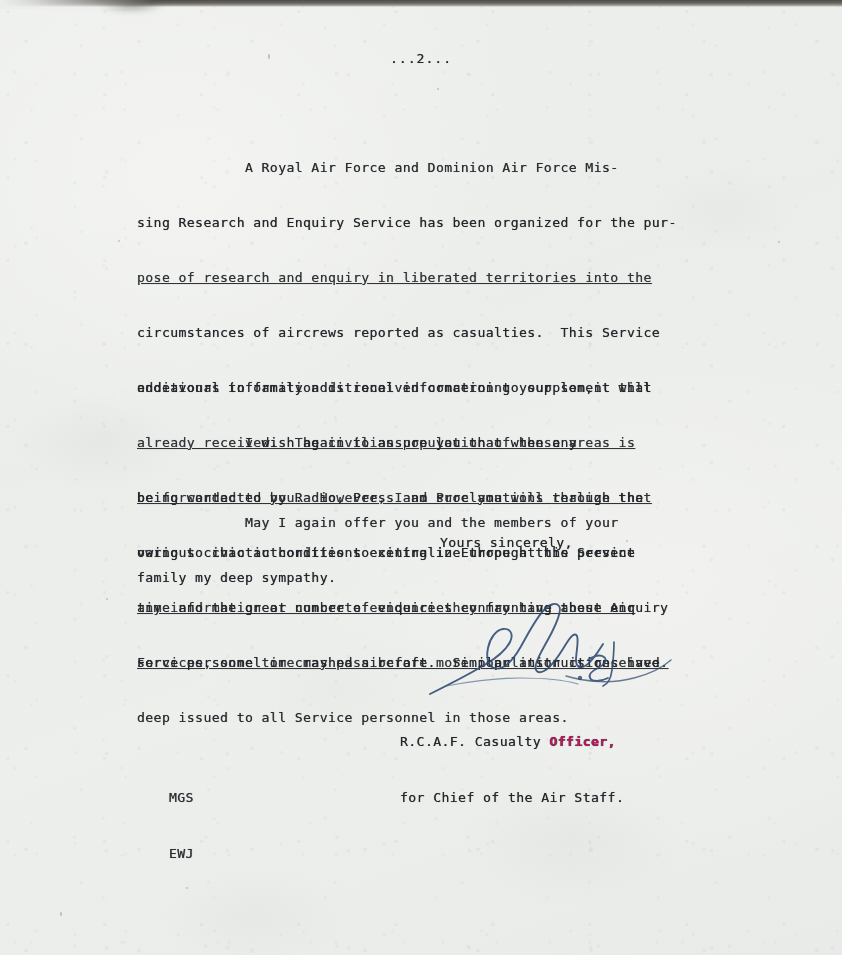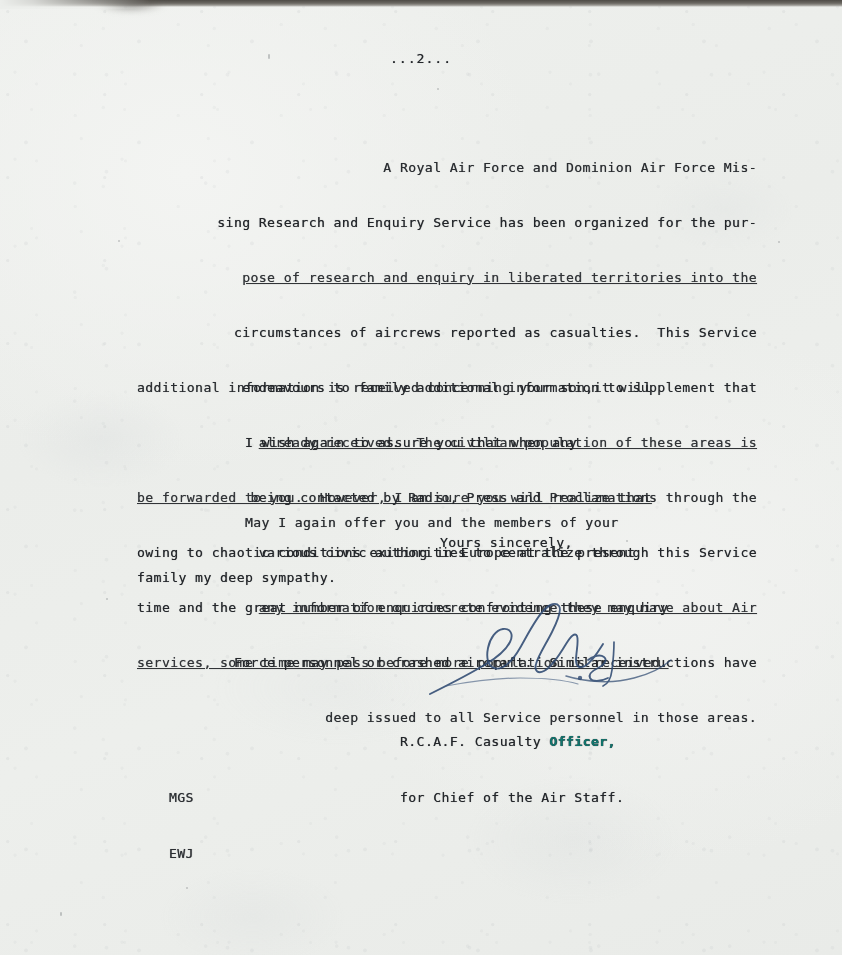--- a/index.html
+++ b/index.html
@@ -102,38 +102,38 @@
     width: 842px;
     text-align: center;
     letter-spacing: 1.0px;
   }
 
   .body-block {
     left: 137px;
     width: 620px;
   }
 
-  #para-1 { top: 122px; text-align: right; }
+  #para-1 { top: 122px; }
   #para-2 { top: 342px; }
   #para-3 { top: 477px; }
 
   #closing-line {
     top: 534px;
     left: 440px;
   }
 
   #signature-block {
     top: 696px;
     left: 400px;
     line-height: 18.6px;
   }
 
   .overtype {
     font-weight: bold;
-    color: #0f766e;
+    color: #be185d;
     text-shadow:
       0 0 0.8px rgba(20,22,26,0.85),
       0.5px 0.35px 0.6px rgba(40,42,46,0.55),
       -0.35px 0.2px 0.5px rgba(40,42,46,0.40);
   }
 
   #typist-initials {
     top: 752px;
     left: 128px;
     line-height: 18.6px;

